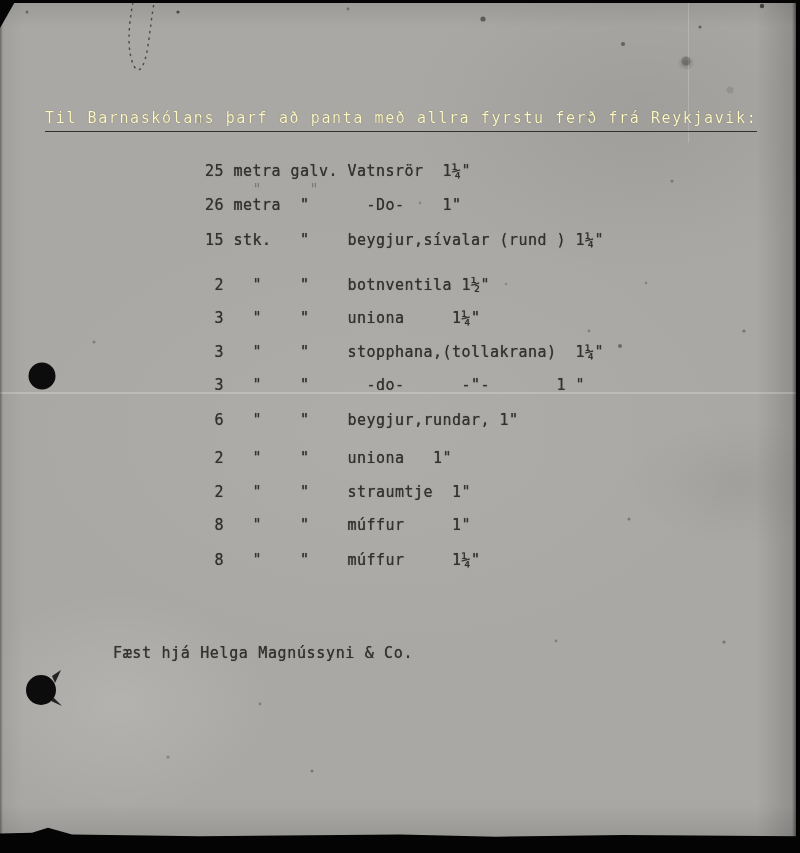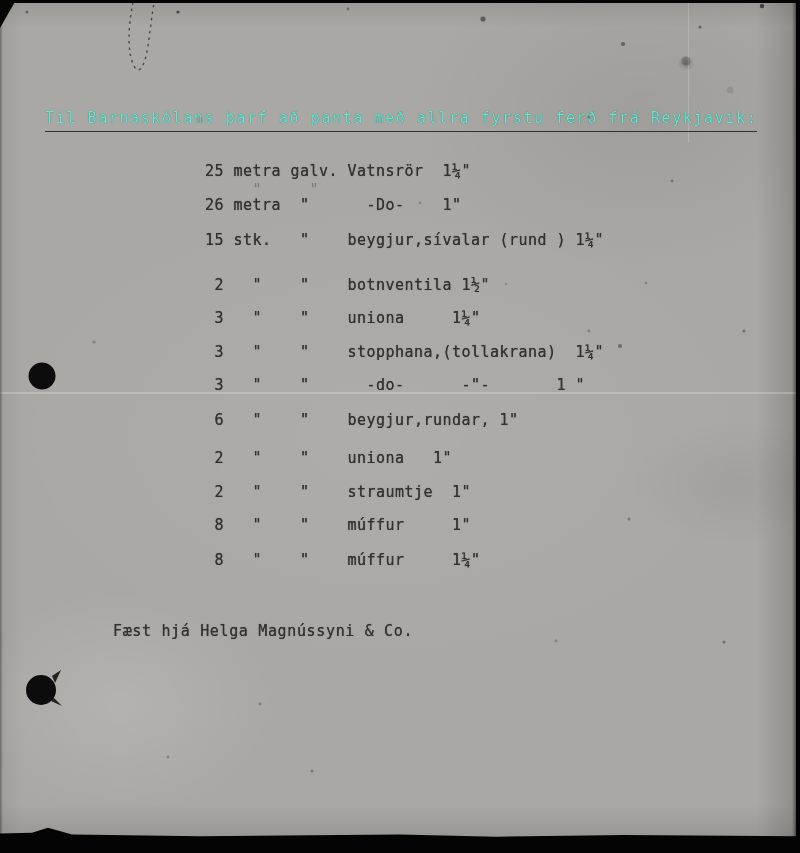--- a/index.html
+++ b/index.html
@@ -13,24 +13,24 @@
       radial-gradient(520px 320px at 380px 430px, rgba(255,255,255,.05), transparent 75%),
       radial-gradient(14px 12px at 686px 60px, rgba(30,30,30,.28), transparent 62%),
       radial-gradient(160px 90px at 740px 480px, rgba(0,0,0,.05), transparent 70%),
       linear-gradient(to right, rgba(0,0,0,.06), transparent 3%, transparent 95%, rgba(0,0,0,.16)),
       linear-gradient(to bottom, rgba(0,0,0,.08), transparent 3%, transparent 96%, rgba(0,0,0,.10));
   }
   .fold{position:absolute;left:0;width:796px;height:2px;background:rgba(255,255,255,.22);}
   .seam{position:absolute;width:1px;background:rgba(255,255,255,.18);}
   .ink{color:#34322f;text-shadow:0 0 .7px rgba(47,45,43,.85);}
   .title{position:absolute;left:45px;top:109px;font-size:15px;letter-spacing:1.6px;
-         white-space:pre;border-bottom:1.6px solid #33312e;padding-bottom:4px;color:#5eead4;}
+         white-space:pre;border-bottom:1.6px solid #33312e;padding-bottom:4px;color:#fef9c3;}
   .line{position:absolute;left:205px;font-size:15px;letter-spacing:.47px;line-height:18px;white-space:pre;}
   .faint{color:#716e6a;text-shadow:none;opacity:.8;}
-  .footer{position:absolute;left:113px;top:622px;font-size:15px;letter-spacing:.65px;white-space:pre;}
+  .footer{position:absolute;left:113px;top:644px;font-size:15px;letter-spacing:.65px;white-space:pre;}
   .overlay{position:absolute;pointer-events:none;}
   .edge-top{position:absolute;left:0;top:0;width:100%;height:3px;background:#050505;}
   .edge-corner{position:absolute;left:0;top:0;width:16px;height:28px;background:#050505;
                clip-path:polygon(0 0,100% 0,0 100%);}
   .edge-right{position:absolute;right:0;top:0;width:8px;height:100%;
               background:linear-gradient(to right, transparent, rgba(5,5,5,.85));}
   .edge-left{position:absolute;left:0;top:0;width:3px;height:100%;
              background:linear-gradient(to right, rgba(5,5,5,.35), transparent);}
   .edge-bottom{position:absolute;left:0;bottom:0;width:100%;height:28px;background:#040404;
     clip-path:polygon(0 30%,4% 28%,6% 10%,9% 34%,25% 40%,50% 34%,62% 42%,78% 36%,100% 40%,100% 100%,0 100%);}

